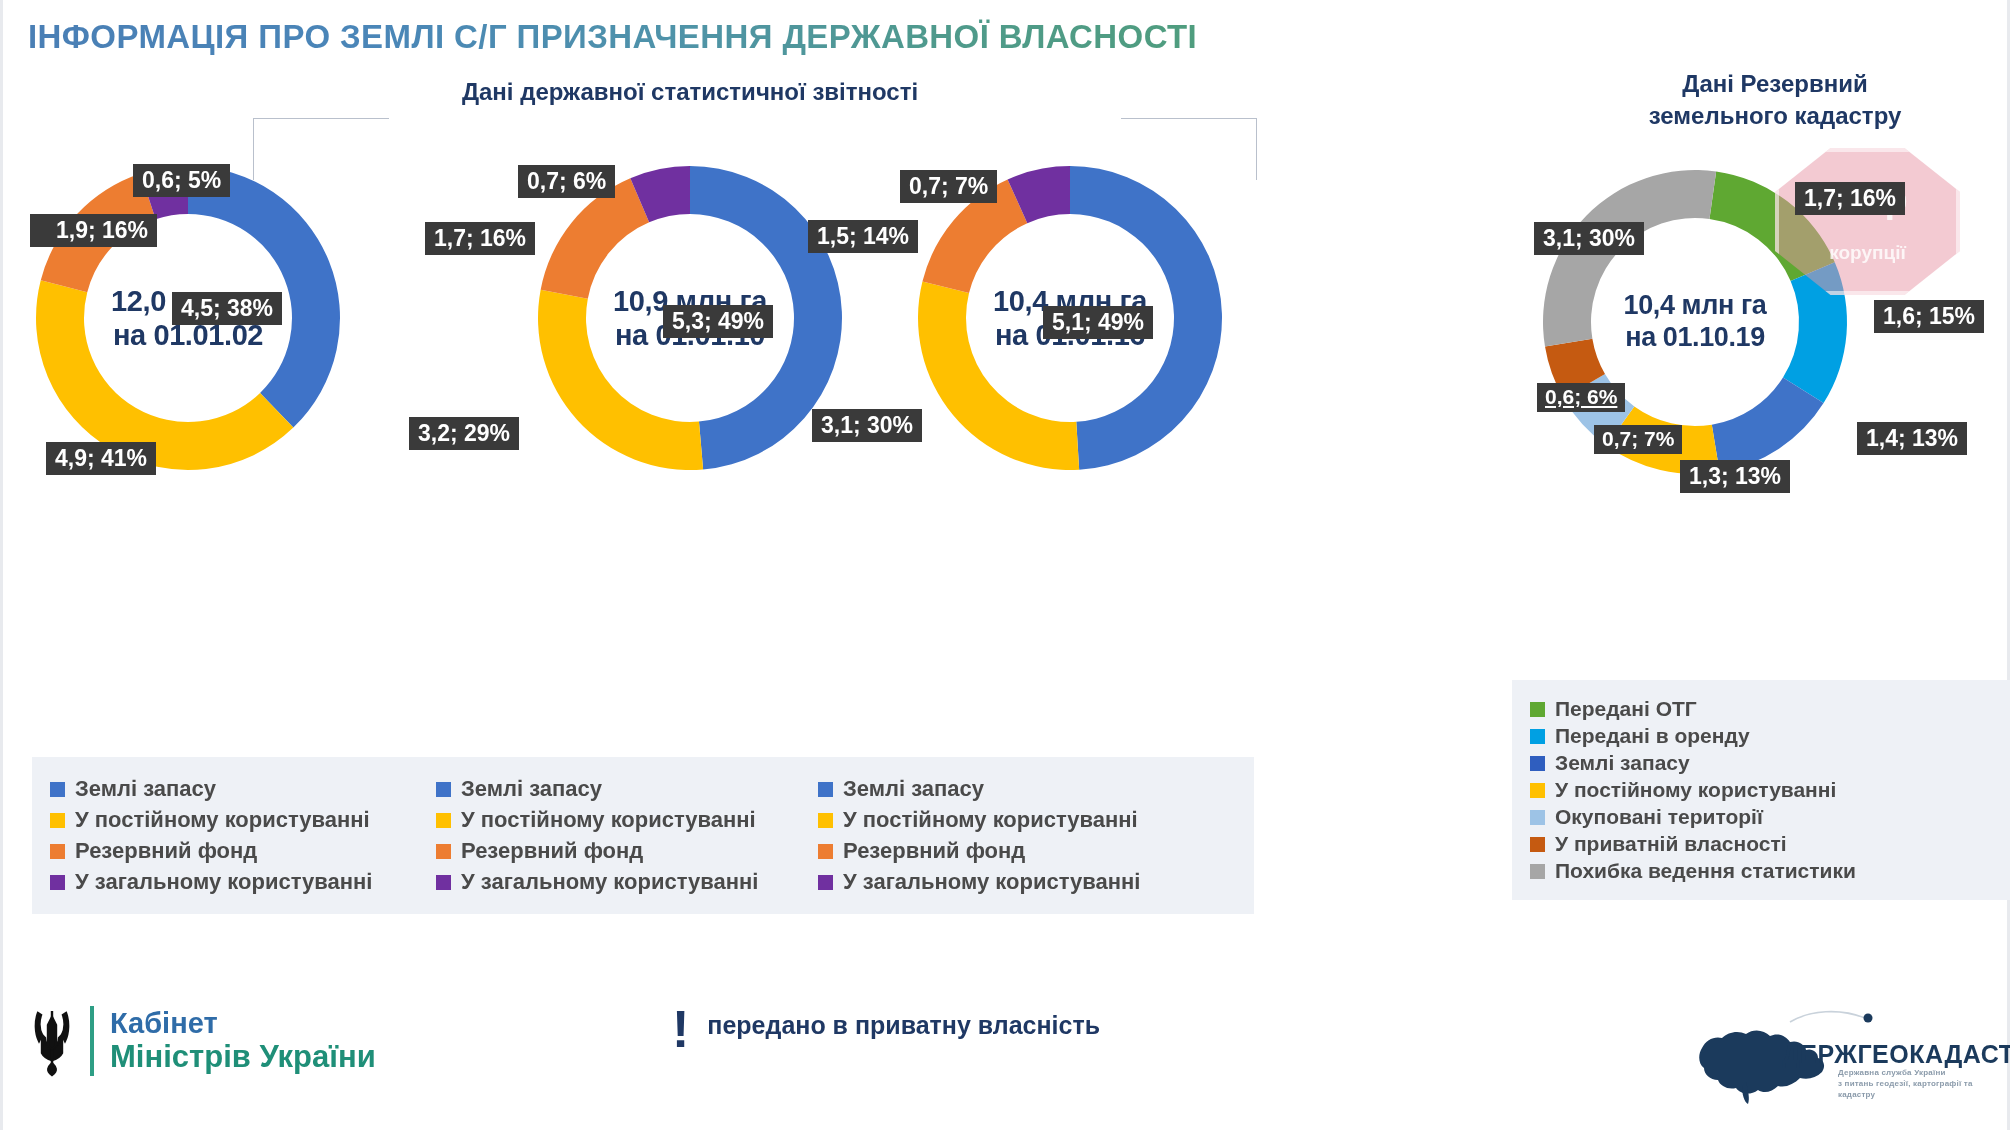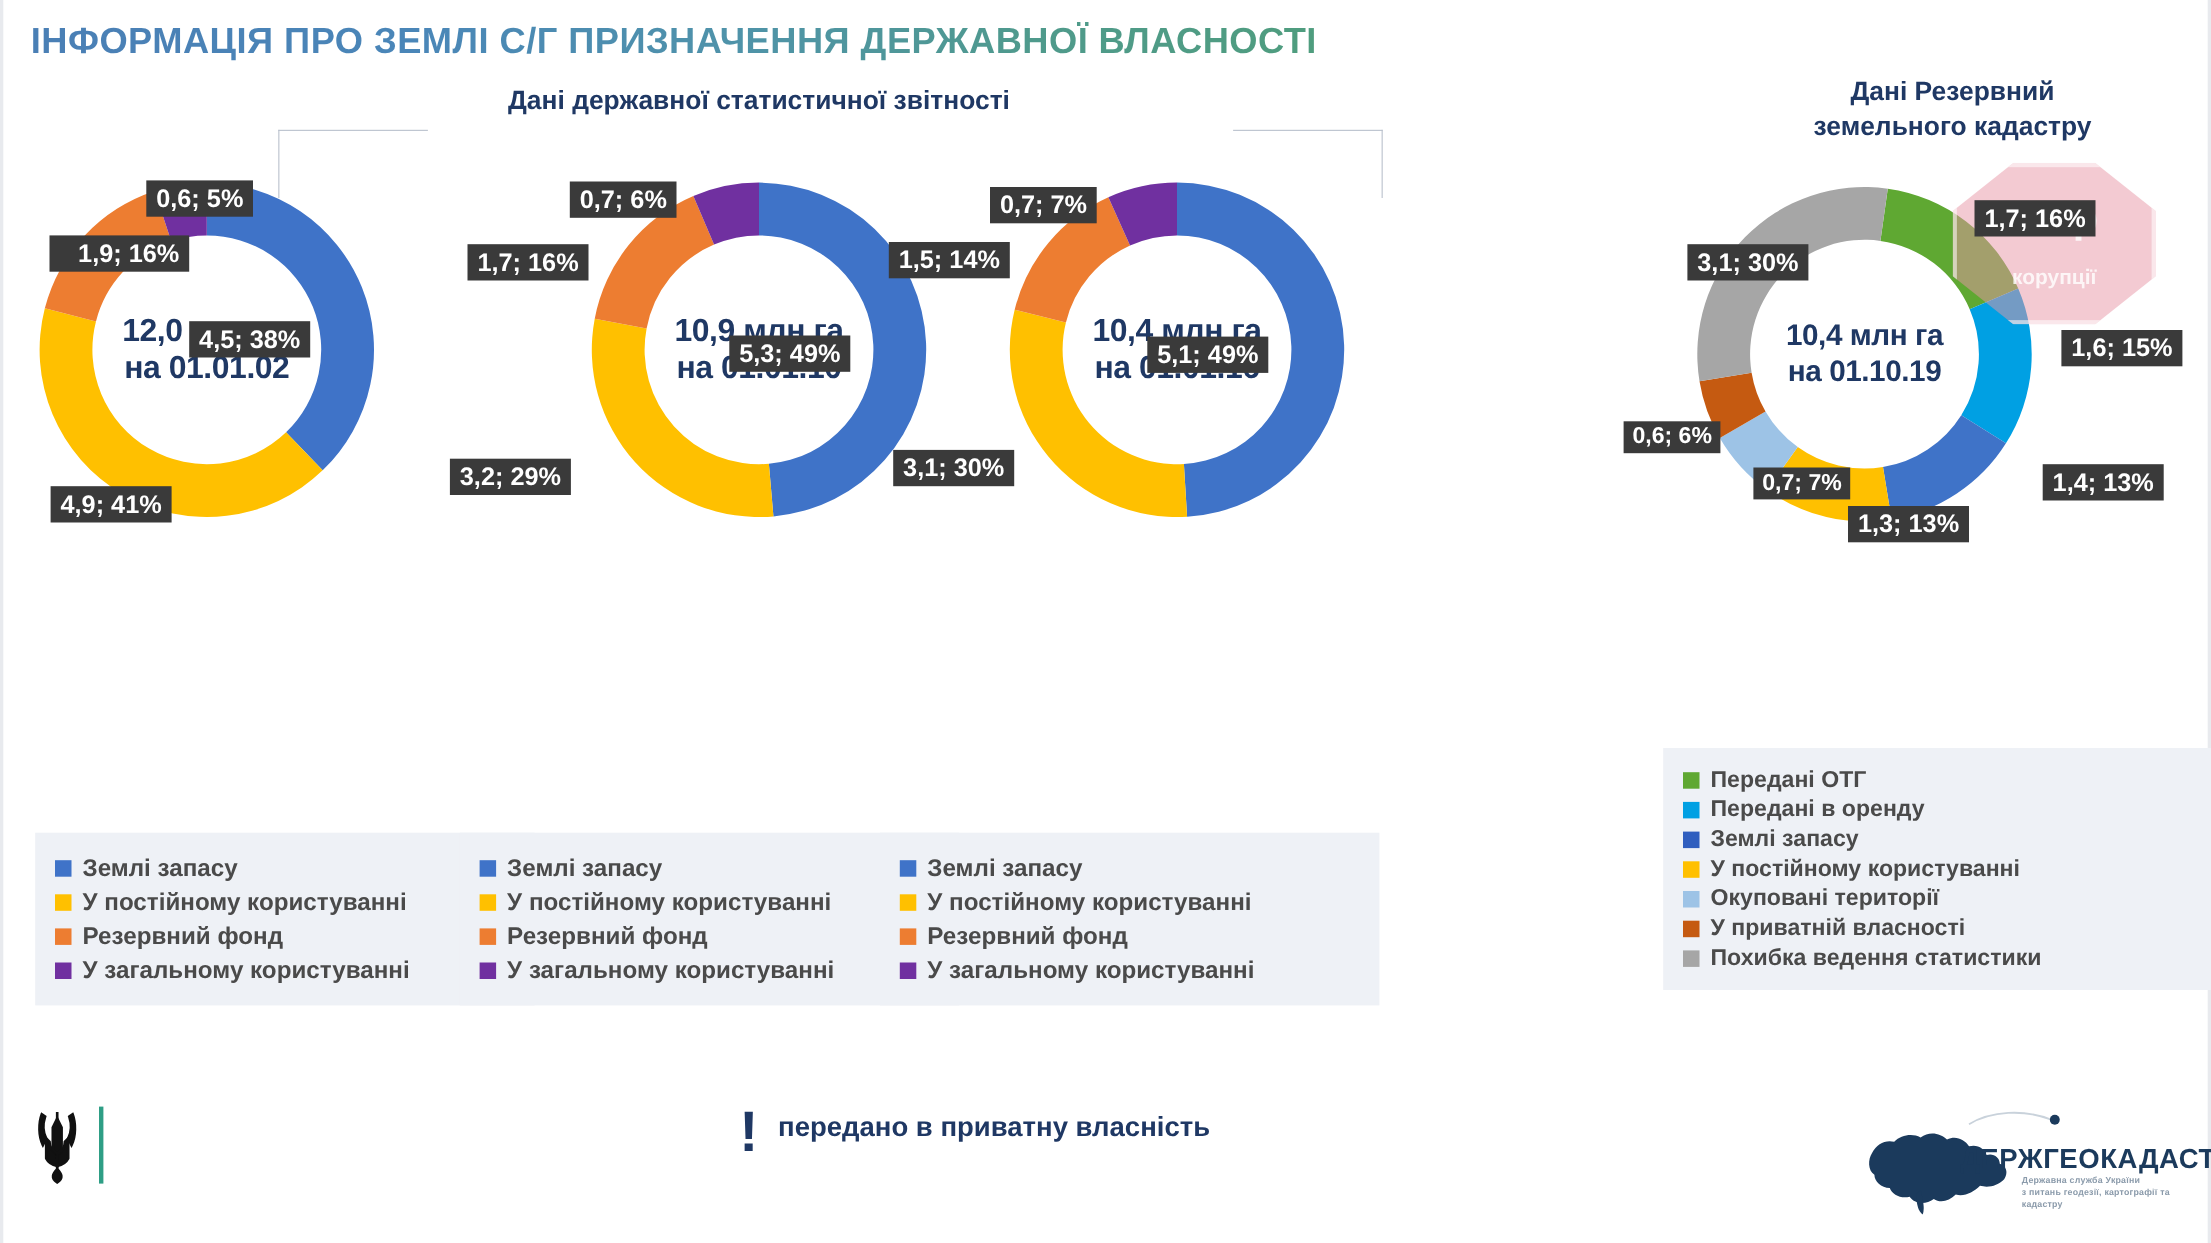--- a/index.html
+++ b/index.html
@@ -148,21 +148,21 @@
       <path d="M 122.6479419141245 25.56391519072571 A 152 152 0 0 1 169.99999999999997 18
           L 169.99999999999997 66 A 104 104 0 0 0 137.6012234149273 71.17531039365444 Z" fill="#7030A0"></path>
     </svg>
   <div class="center-text">
     <div>12,0 млн га</div>
     <div>на 01.01.02</div>
   </div>
 </div>
 <div class="lbl" style="left:172px;top:292px;">4,5; 38%</div>
 <div class="lbl" style="left:46px;top:442px;">4,9; 41%</div>
-<div class="lbl" style="left:45px;top:214px;padding-left:26px;">1,9; 16%</div>
+<div class="lbl" style="left:30px;top:214px;padding-left:26px;">1,9; 16%</div>
 <div class="lbl" style="left:133px;top:164px;">0,6; 5%</div>
 
 <div class="donut d2" id="donut-1" style="left:520px;top:148px;width:340px;height:340px;">
   <svg viewBox="0 0 340 340" width="340" height="340">
       <path d="M 170 18 A 152 152 0 0 1 183.12643906047893 321.4321517960817
           L 178.9812477782224 273.6114722815296 A 104 104 0 0 0 170 66 Z" fill="#3F73C8"></path>
       <path d="M 183.12643906047893 321.4321517960817 A 152 152 0 0 1 20.659600895029598 141.69019259747324
           L 67.81972692817816 150.63013177721854 A 104 104 0 0 0 178.9812477782224 273.6114722815296 Z" fill="#FFC000"></path>
       <path d="M 20.659600895029598 141.69019259747324 A 152 152 0 0 1 110.31774871976165 30.207193024381667
           L 129.16477543983692 74.35228996405061 A 104 104 0 0 0 67.81972692817816 150.63013177721854 Z" fill="#ED7D31"></path>
@@ -228,21 +228,21 @@
     <div class="wm1">stop</div>
     <div class="wm2">корупції</div>
   </div>
 </div>
 
 <div class="lbl" style="left:1795px;top:182px;">1,7; 16%</div>
 <div class="lbl" style="left:1874px;top:300px;">1,6; 15%</div>
 <div class="lbl" style="left:1857px;top:422px;">1,4; 13%</div>
 <div class="lbl" style="left:1680px;top:460px;">1,3; 13%</div>
 <div class="lbl sm" style="left:1594px;top:425px;">0,7; 7%</div>
-<div class="lbl sm" style="left:1476px;top:383px;">0,6; 6%</div>
+<div class="lbl sm" style="left:1537px;top:383px;text-decoration:underline;">0,6; 6%</div>
 <div class="lbl" style="left:1534px;top:222px;">3,1; 30%</div>
 
 <div class="legend l1" style="left:32px;top:757px;width:420px;">
   <div class="row">
       <span class="sw" style="background:#3F73C8"></span>
       <span class="txt">Землі запасу</span>
     </div>
   <div class="row">
       <span class="sw" style="background:#FFC000"></span>
       <span class="txt">У постійному користуванні</span>
@@ -332,20 +332,24 @@
       <path d="M24 6 L24 58"></path>
       <path d="M24 58 C20 62 18 66 24 70 C30 66 28 62 24 58 Z" fill="#111111"></path>
       <path d="M10 8 C7 16 7 28 11 36 L14 30 C11 24 11 16 13 10 Z" fill="#111111"></path>
       <path d="M38 8 C41 16 41 28 37 36 L34 30 C37 24 37 16 35 10 Z" fill="#111111"></path>
       <path d="M14 30 L14 48 C16 52 20 54 24 55 L24 44 C20 43 17 38 17 33 Z" fill="#111111"></path>
       <path d="M34 30 L34 48 C32 52 28 54 24 55 L24 44 C28 43 31 38 31 33 Z" fill="#111111"></path>
       <path d="M24 12 L20 20 L20 40 L24 44 L28 40 L28 20 Z" fill="#111111"></path>
     </g>
   </svg>
   <div class="divider"></div>
+  <div class="words">
+    <div class="w1">Кабінет</div>
+    <div class="w2">Міністрів України</div>
+  </div>
 </div>
 
 <div class="note">
   <div class="bang">!</div>
   <div class="ntxt">
     <div>передано в приватну власність</div>
   </div>
 </div>
 
 <div class="dgk">

